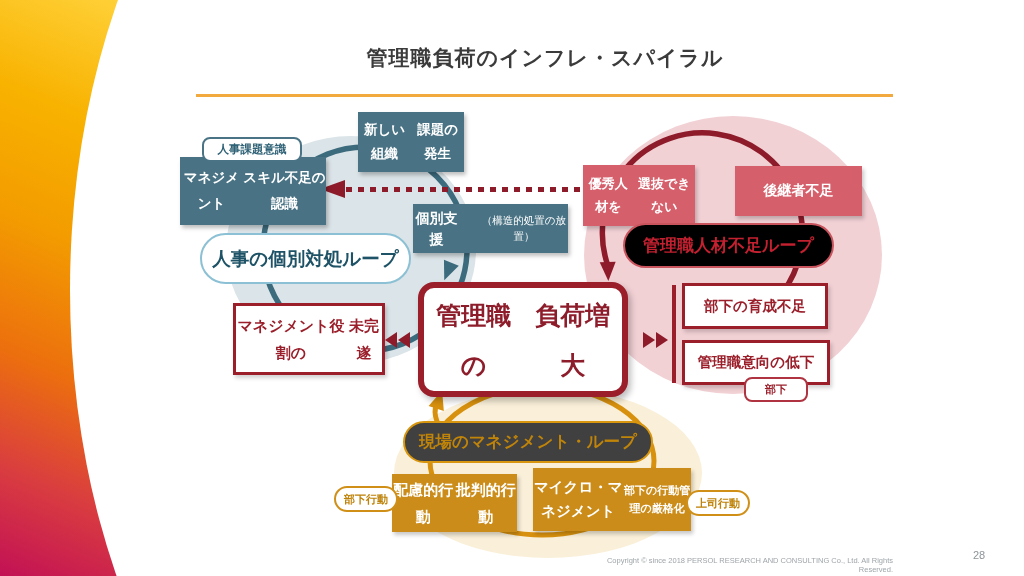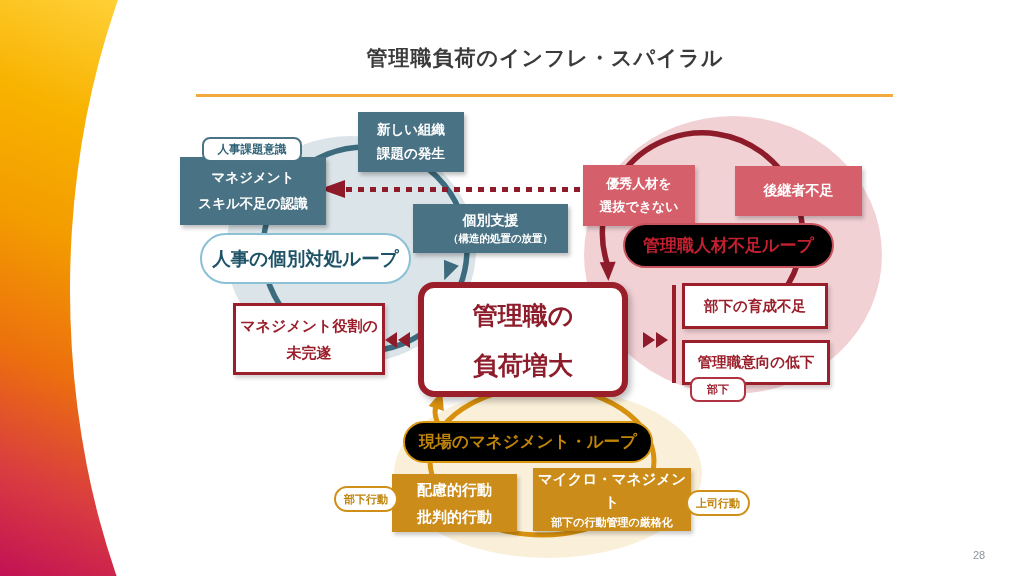--- a/index.html
+++ b/index.html
@@ -18,53 +18,53 @@
   .el-blue{left:226px;top:136px;width:250px;height:228px;background:#dbe4e8;}
   .el-pink{left:584px;top:116px;width:298px;height:278px;background:#f2d1d5;}
   .el-cream{left:394px;top:388px;width:308px;height:170px;background:#faf0d9;}
   .loops-svg{position:absolute;left:0;top:0;z-index:3;}
   
   .dash-line{position:absolute;left:346px;top:187px;width:239px;height:5px;z-index:4;
              background:repeating-linear-gradient(90deg,#8e1b2a 0 6px,transparent 6px 12px);}
   .dash-head{position:absolute;left:320px;top:180px;width:0;height:0;z-index:4;
              border-right:25px solid #8e1b2a;border-top:9px solid transparent;border-bottom:9px solid transparent;}
   
-  .node{position:absolute;display:flex;flex-direction:column;align-items:center;justify-content:center;
+  .node{position:absolute;display:flex;flex-direction:row;align-items:center;justify-content:center;
         text-align:center;z-index:5;box-sizing:border-box;}
   .teal-box{background:#497384;color:#fff;font-weight:bold;box-shadow:2px 3px 4px rgba(0,0,0,.25);}
   .red-box{background:#d5606b;color:#fff;font-weight:bold;box-shadow:2px 3px 4px rgba(0,0,0,.22);}
   .orange-box{background:#cb8c19;color:#fff;font-weight:bold;box-shadow:2px 3px 4px rgba(0,0,0,.22);}
   .outline-red{background:#fff;border:3px solid #9a1f2b;color:#9a1f2b;font-weight:bold;
                box-shadow:2px 3px 4px rgba(0,0,0,.18);}
   .pill{background:#fff;font-weight:bold;border-radius:26px;z-index:6;}
   .tag{background:#fff;font-weight:bold;z-index:7;}
   .line-sub{font-weight:bold;}
   
   .tag-jinji{left:202px;top:137px;width:100px;height:25px;border:2px solid #4a7486;border-radius:8px;
              color:#2f6276;font-size:11.5px;}
   .box-skill{left:180px;top:157px;width:146px;height:68px;font-size:13.5px;line-height:1.9;}
   .box-newissue{left:358px;top:112px;width:106px;height:60px;font-size:13.5px;line-height:1.8;}
   .box-support{left:413px;top:204px;width:155px;height:49px;font-size:14px;line-height:1.5;}
-  .box-support .line-sub{font-size:10.5px;font-weight:bold;margin-left:20px;}
+  .box-support .line-sub{font-size:10.5px;font-weight:normal;margin-left:20px;}
   .pill-hr{left:200px;top:233px;width:211px;height:51px;border:2.5px solid #8cc0d4;color:#1e5266;font-size:18.5px;}
   .box-select{left:583px;top:165px;width:112px;height:61px;font-size:13px;line-height:1.7;}
   .box-successor{left:735px;top:166px;width:127px;height:50px;font-size:14px;}
   .pill-shortage{left:623px;top:223px;width:211px;height:45px;border:2.5px solid #c9545e;color:#c32030;
                  font-size:17px;background:#000000;border-radius:23px;}
   .box-center{left:418px;top:282px;width:210px;height:115px;background:#fff;border:6px solid #9a1f2b;
               border-radius:16px;color:#8e1d2b;font-size:25px;font-weight:bold;line-height:2.0;
               box-shadow:3px 4px 6px rgba(0,0,0,.25);z-index:6;}
   .box-unfulfilled{left:233px;top:303px;width:152px;height:72px;font-size:15px;line-height:1.8;}
   .box-dev{left:682px;top:283px;width:146px;height:46px;font-size:14.5px;justify-content:center;}
   .box-motiv{left:682px;top:340px;width:148px;height:45px;font-size:14.5px;}
-  .tag-buka{left:690px;top:377px;width:56px;height:25px;border:2px solid #af3340;border-radius:8px;
+  .tag-buka{left:744px;top:377px;width:64px;height:25px;border:2px solid #af3340;border-radius:8px;
             color:#9a1f2b;font-size:11px;}
   .vline{position:absolute;left:672px;top:285px;width:3.5px;height:98px;background:#9a1f2b;z-index:5;}
   .pill-genba{left:403px;top:421px;width:250px;height:42px;border:2px solid #d8960f;color:#c08409;
-              font-size:16.5px;background:#000000;border-radius:21px;text-align:center;}
+              font-size:16.5px;background:#404040;border-radius:21px;text-align:center;}
   .box-behavior{left:392px;top:474px;width:125px;height:58px;font-size:15px;line-height:1.8;}
   .box-micro{left:533px;top:468px;width:158px;height:63px;font-size:14.5px;line-height:1.6;}
   .box-micro .line-sub{font-size:11px;font-weight:bold;}
   .tag-bukakodo{left:334px;top:486px;width:64px;height:26px;border:2px solid #d09018;border-radius:13px;
                 color:#be8208;font-size:11px;}
   .tag-joshikodo{left:686px;top:490px;width:64px;height:26px;border:2px solid #d09018;border-radius:13px;
                  color:#be8208;font-size:11px;}
   
   .tri{position:absolute;width:0;height:0;z-index:6;}
   .tri-r{border-left:12px solid #8e1b2a;border-top:8px solid transparent;border-bottom:8px solid transparent;}
@@ -167,15 +167,16 @@
     <span>マイクロ・マネジメント</span>
     <span class="line-sub">部下の行動管理の厳格化</span>
   </div>
   <div class="node tag tag-bukakodo">
     <span>部下行動</span>
   </div>
   <div class="node tag tag-joshikodo">
     <span>上司行動</span>
   </div>
 
+  <div class="footer">Copyright © since 2018  PERSOL RESEARCH AND CONSULTING Co., Ltd. All Rights Reserved.</div>
   <div class="pagenum">28</div>
 
 </div>
 
 </body></html>

